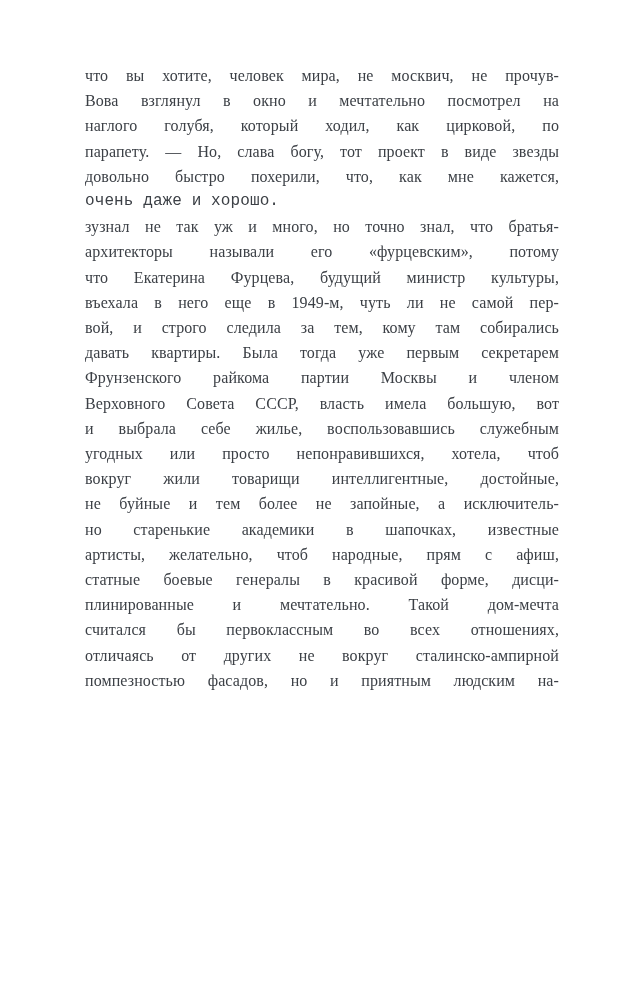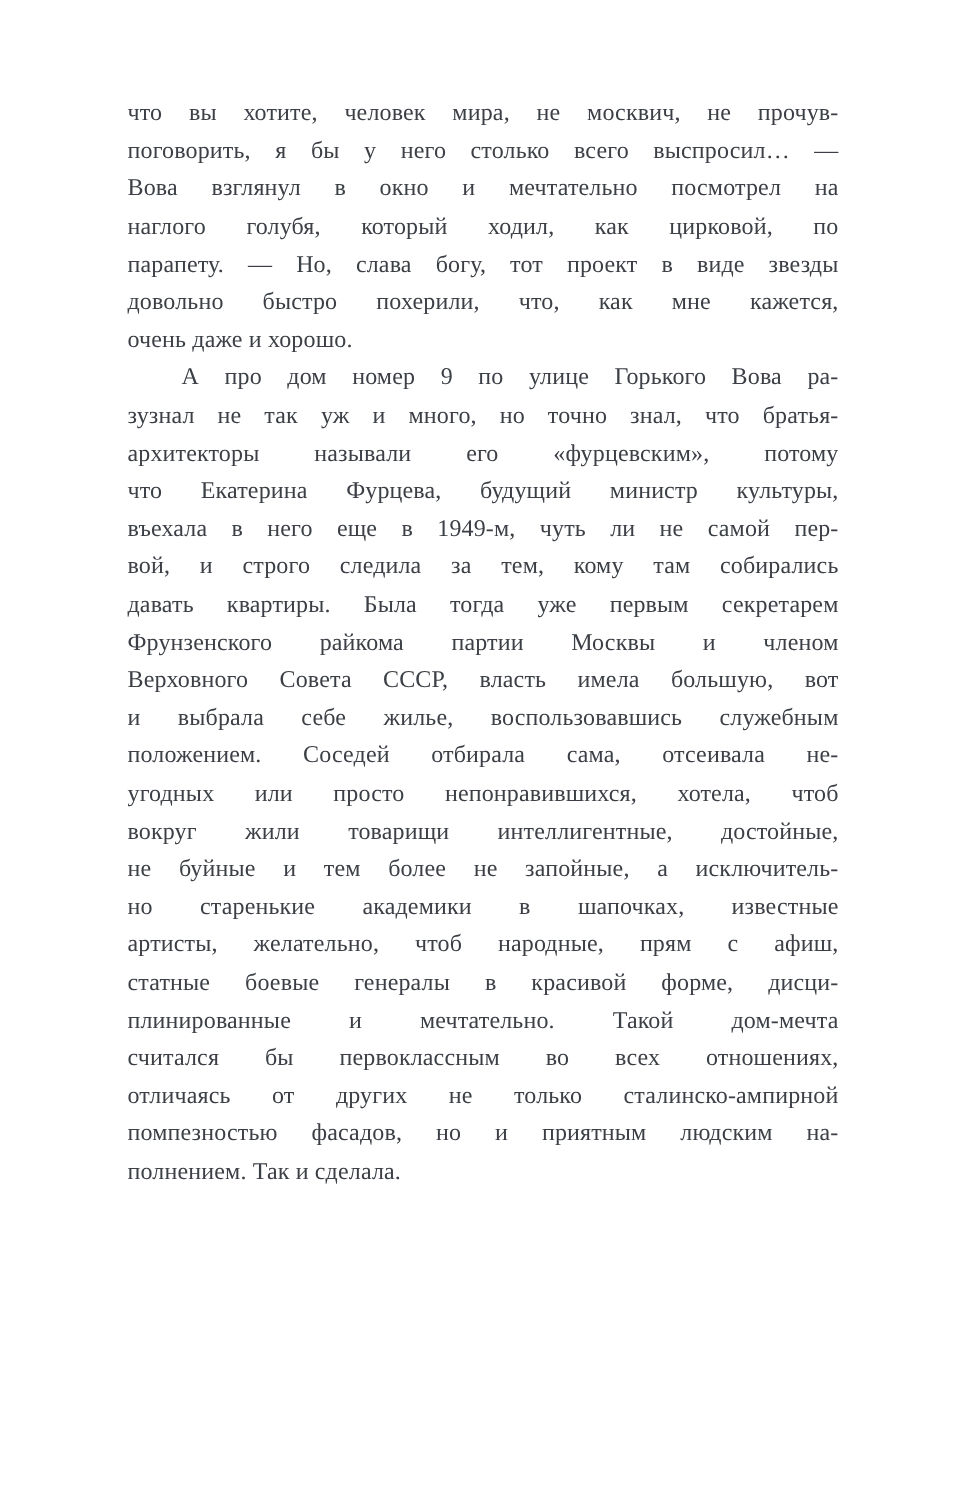--- a/index.html
+++ b/index.html
@@ -32,50 +32,47 @@
     text-align: justify;
     text-align-last: justify;
     white-space: normal;
     letter-spacing: 0.1px;
   }
   .line.indent {
     padding-left: 36px;
   }
   .line.para-end {
     text-align-last: left;
+    font-family: Liberation Mono, monospace;
   }
 </style>
 </head>
 <body>
 
 <div class="page">
   <div class="text-block" id="text-block" style="color: rgb(60, 64, 70);">
       <div class="line">что вы хотите, человек мира, не москвич, не прочув-</div>
-      <div class="line">поговорить, я бы у него столько всего выспросил… —</div>
       <div class="line">Вова взглянул в окно и мечтательно посмотрел на</div>
       <div class="line">наглого голубя, который ходил, как цирковой, по</div>
       <div class="line">парапету. — Но, слава богу, тот проект в виде звезды</div>
       <div class="line">довольно быстро похерили, что, как мне кажется,</div>
       <div class="line para-end">очень даже и хорошо.</div>
-      <div class="line indent">А про дом номер 9 по улице Горького Вова ра-</div>
       <div class="line">зузнал не так уж и много, но точно знал, что братья-</div>
       <div class="line">архитекторы называли его «фурцевским», потому</div>
       <div class="line">что Екатерина Фурцева, будущий министр культуры,</div>
       <div class="line">въехала в него еще в 1949-м, чуть ли не самой пер-</div>
       <div class="line">вой, и строго следила за тем, кому там собирались</div>
       <div class="line">давать квартиры. Была тогда уже первым секретарем</div>
       <div class="line">Фрунзенского райкома партии Москвы и членом</div>
       <div class="line">Верховного Совета СССР, власть имела большую, вот</div>
       <div class="line">и выбрала себе жилье, воспользовавшись служебным</div>
-      <div class="line">положением. Соседей отбирала сама, отсеивала не-</div>
       <div class="line">угодных или просто непонравившихся, хотела, чтоб</div>
       <div class="line">вокруг жили товарищи интеллигентные, достойные,</div>
       <div class="line">не буйные и тем более не запойные, а исключитель-</div>
       <div class="line">но старенькие академики в шапочках, известные</div>
       <div class="line">артисты, желательно, чтоб народные, прям с афиш,</div>
       <div class="line">статные боевые генералы в красивой форме, дисци-</div>
       <div class="line">плинированные и мечтательно. Такой дом-мечта</div>
       <div class="line">считался бы первоклассным во всех отношениях,</div>
-      <div class="line">отличаясь от других не только сталинско-ампирной</div>
+      <div class="line">отличаясь от других не вокруг сталинско-ампирной</div>
       <div class="line">помпезностью фасадов, но и приятным людским на-</div>
-      <div class="line para-end">полнением. Так и сделала.</div>
     </div>
 </div>
 
 </body></html>

